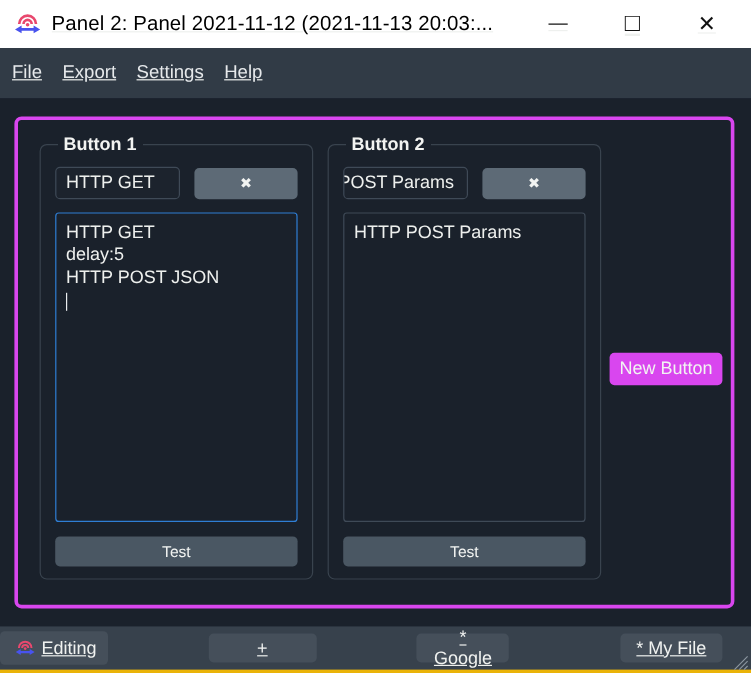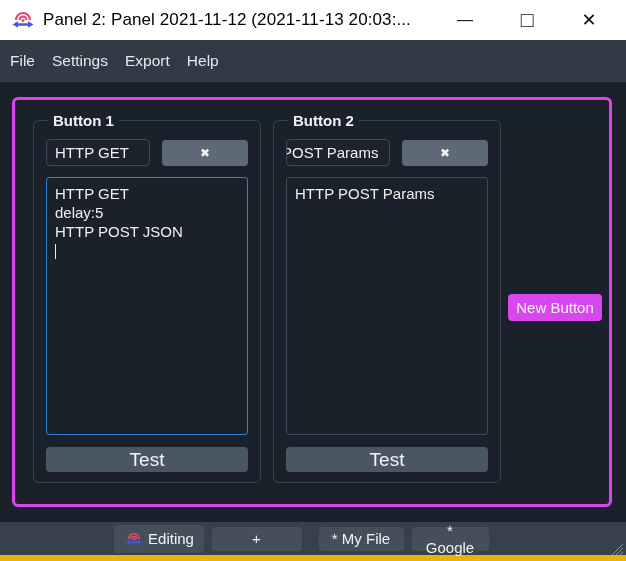--- a/index.html
+++ b/index.html
@@ -1,20 +1,20 @@
 <!DOCTYPE html>
 <html><head>
 <meta charset="utf-8">
 <style>
   * { margin:0; padding:0; box-sizing:border-box; }
   html,body { background:#0e1217; }
   body { font-family:"Liberation Sans","DejaVu Sans",sans-serif; }
   .window {
     position:relative; width:626px; height:561px; overflow:hidden;
-    background:#1a212b; color:#eef0ee;
+    background:#1a212b; color:#eef0ee;text-decoration:underline;
   }
   
   .titlebar {
     height:40px; background:#ffffff; color:#000;
     display:flex; align-items:center; padding-left:10px;
   }
   .app-icon { width:26px; height:24px; flex:0 0 auto; margin-right:7px; }
   .title-text {
     font-size:17px; color:#000; white-space:nowrap; overflow:hidden;
     flex:1 1 auto; letter-spacing:0.1px;
@@ -61,33 +61,33 @@
   }
   .cmd-box {
     margin-top:11px; width:202px; height:258px; border:1px solid #3f4a57;
     border-radius:3px; background:#1a212b; padding:6px 8px;
     font-size:15px; line-height:19px; color:#eef0ee; white-space:pre; overflow:hidden;
   }
   .cmd-box.focused { border:1px solid #2f7ed4; }
   .caret { display:inline-block; width:1px; height:15px; background:#e9ecee; vertical-align:text-bottom; }
   .test-btn {
     margin-top:12px; width:202px; height:25px; background:#4a5763; border:none;
-    border-radius:4px; color:#f2f4f2; font-size:19px;
+    border-radius:4px; color:#f2f4f2; font-size:13px;
     display:flex; align-items:center; justify-content:center;
   }
   .new-btn {
     position:absolute; left:493px; top:194px; width:94px; height:27px;
     background:#d946ef; border:none; border-radius:4px; color:#f2f4f2; font-size:15px;
     display:flex; align-items:center; justify-content:center;
   }
   
   .statusbar {
     position:relative; height:39px; background:#37414c;
-    border-bottom:6px solid #eab308;
-    display:flex; align-items:center; justify-content:center;
+    border-bottom:3px solid #eab308;
+    display:flex; align-items:center; justify-content:space-between;
     padding-right:24px; gap:8px;
   }
   .status-btn {
     height:24px; background:#454f5a; border:none; border-radius:4px;
     color:#f0f2f0; font-size:15px; display:flex; align-items:center; justify-content:center;
     padding:0 10px;
   }
   .editing-btn { height:28px; width:90px; gap:3px; padding:0 6px; }
   .editing-btn .app-icon-sm { width:22px; height:18px; }
   .add-btn { width:90px; }
@@ -110,22 +110,22 @@
     <div class="title-text">Panel 2: Panel 2021-11-12 (2021-11-13 20:03:...</div>
     <div class="win-controls">
       <button class="win-btn minimize">—</button>
       <button class="win-btn maximize">□</button>
       <button class="win-btn close">✕</button>
     </div>
   </div>
 
   <div class="menubar">
     <div class="menu-item">File</div>
+    <div class="menu-item">Export</div>
     <div class="menu-item">Settings</div>
-    <div class="menu-item">Export</div>
     <div class="menu-item">Help</div>
   </div>
 
   <div class="main">
     <div class="panel">
 
       <fieldset class="group g1">
         <legend class="group-title">Button 1</legend>
         <div class="name-row">
           <div class="name-input">HTTP GET</div>
@@ -160,20 +160,20 @@
     <button class="status-btn editing-btn">
       <svg class="app-icon-sm" viewBox="0 0 24 24">
         <path d="M5 12 A7 7 0 0 1 19 12" stroke="#e8486e" fill="none" stroke-width="2.2"></path>
         <path d="M8.6 12 A3.4 3.4 0 0 1 15.4 12" stroke="#e8486e" fill="none" stroke-width="2.2"></path>
         <circle cx="12" cy="12.6" r="1.5" fill="#e8486e"></circle>
         <path d="M1.5 16.5 L7 13.2 V15.3 H17 V13.2 L22.5 16.5 L17 19.8 V17.7 H7 V19.8 Z" fill="#4853ee"></path>
       </svg>
       <span>Editing</span>
     </button>
     <button class="status-btn add-btn">+</button>
+    <button class="status-btn file-btn-1">* Google</button>
     <button class="status-btn file-btn-2">* My File</button>
-    <button class="status-btn file-btn-1">* Google</button>
     <svg class="resize-grip" viewBox="0 0 16 16">
       <path d="M15 4 L4 15 M15 8 L8 15 M15 12 L12 15" stroke="#8a949e" stroke-width="1"></path>
     </svg>
   </div>
 
 </div>
 
 </body></html>

